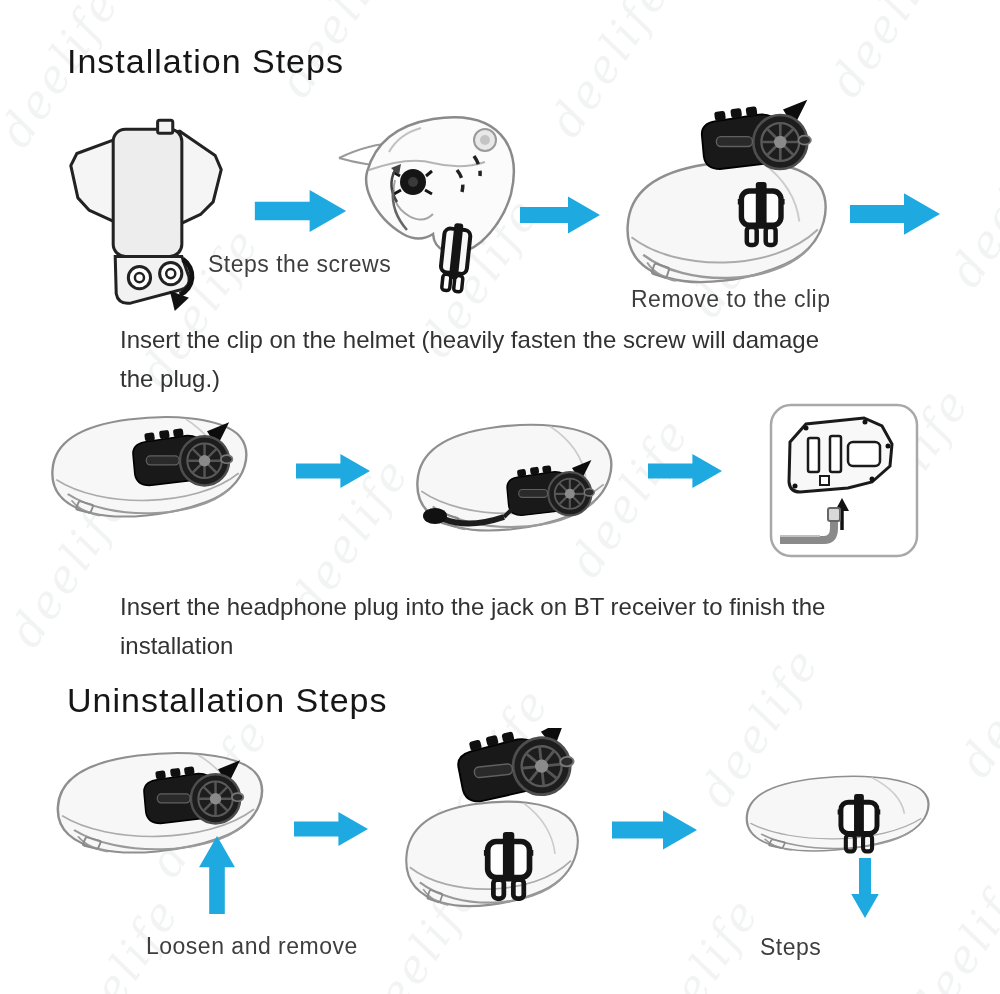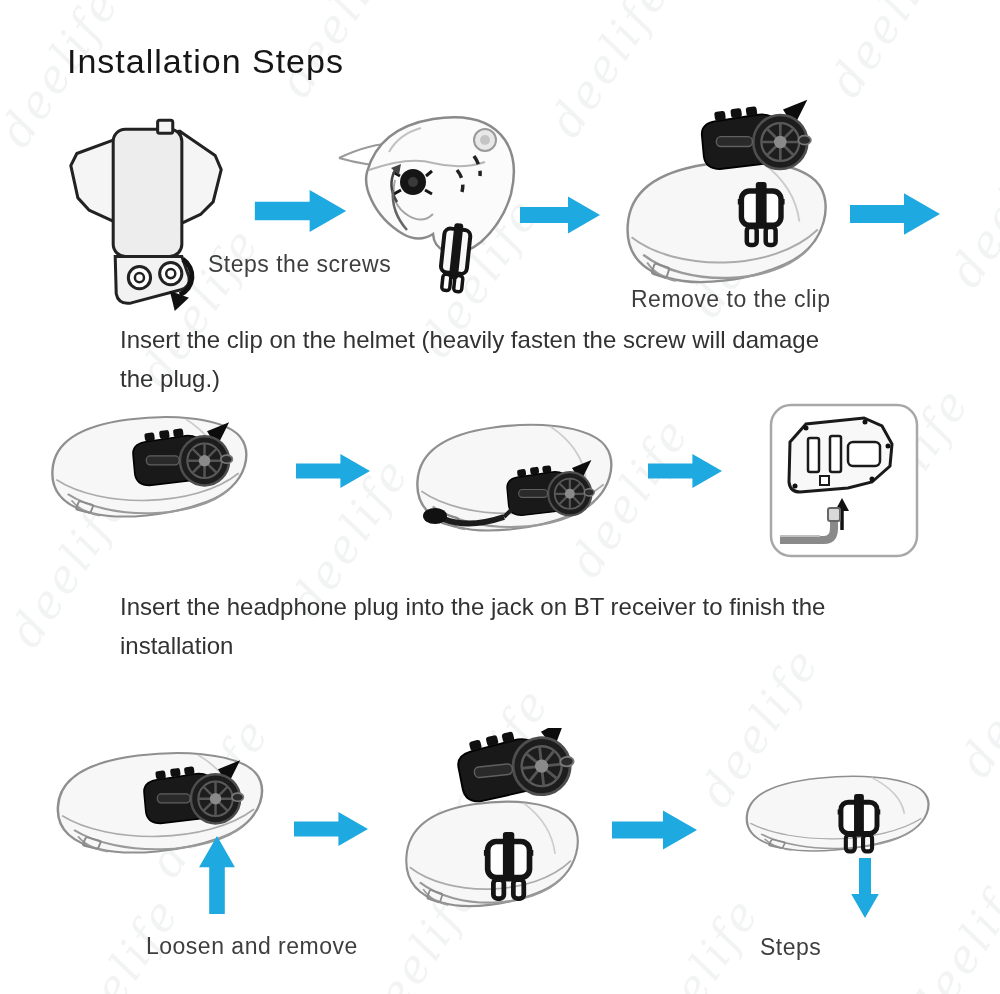--- a/index.html
+++ b/index.html
@@ -233,20 +233,21 @@
         <rect x="60" y="106" width="12" height="13" rx="2" fill="#d9d9d9" stroke="#666" stroke-width="2"></rect>
       </g>
     </svg>
   </div>
 
   <div class="note" style="left:120px;top:587px">
     <div>Insert the headphone plug into the jack on BT receiver to finish the</div>
     <div>installation</div>
   </div>
 
+  <div class="h-title" style="left:67px;top:681px">Uninstallation Steps</div>
 
   <div class="fig" style="left:48px;top:742px">
     <svg width="225" height="125" viewBox="0 0 225 125">
       <use href="#helmet-shell" transform="scale(1.0,0.8)"></use>
       <use href="#bt-device" transform="translate(88,24) scale(0.82)"></use>
     </svg>
   </div>
 
   <div class="arrow" style="left:198px;top:836px">
     <svg width="38" height="78" viewBox="0 0 46 100">

